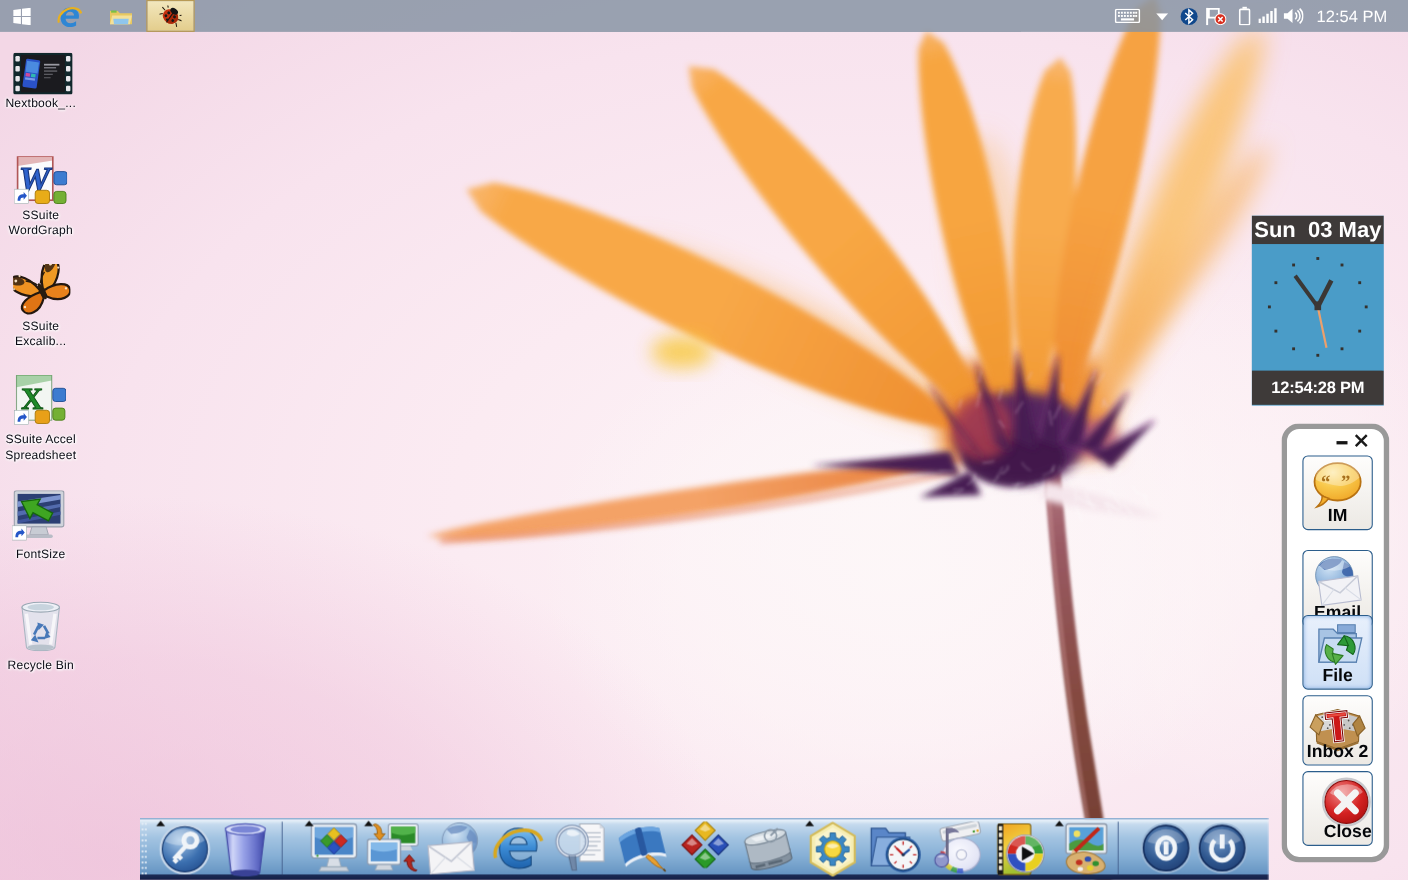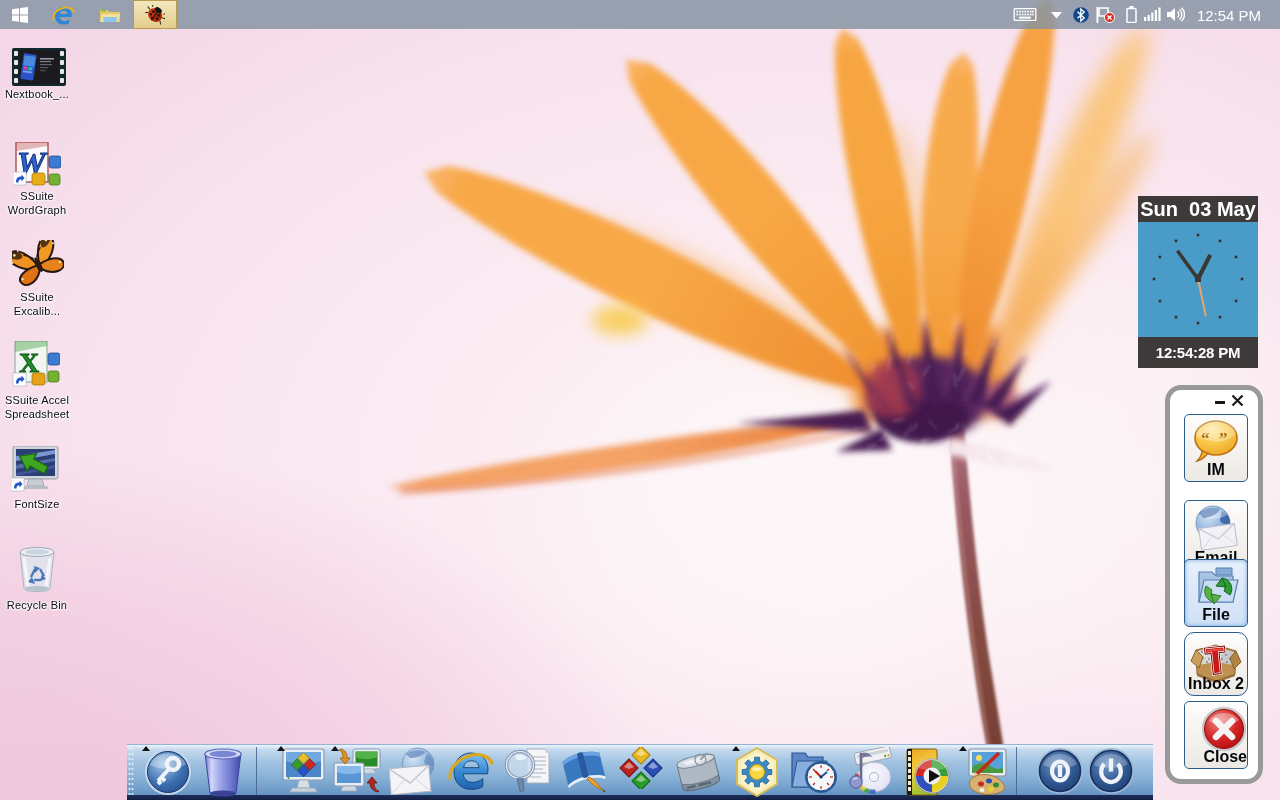--- a/index.html
+++ b/index.html
@@ -520,21 +520,21 @@
 <path d="M7,38 L12,16 L46,16 L41,38 Z" fill="#c8dcf2" stroke="#5880b0" stroke-width="1.2"></path>
 <g stroke-linejoin="round">
 <path d="M30,14 A 11,11 0 0 1 38,31 L32,27 A 5,5 0 0 0 28,19 Z" fill="#2e9a38" stroke="#14661c" stroke-width="1"></path>
 <path d="M30,14 L24,22 L34,23 Z" fill="#2e9a38" stroke="#14661c" stroke-width="1"></path>
 <path d="M22,38 A 11,11 0 0 1 14,22 L20,26 A 5,5 0 0 0 25,33 Z" fill="#58b048" stroke="#2a7a24" stroke-width="1"></path>
 <path d="M22,40 L29,32 L19,30 Z" fill="#58b048" stroke="#2a7a24" stroke-width="1"></path>
 </g>
 </svg></div>
       <div class="lbl">File</div>
     </div>
-<div class="abs pbtn" style="top:632px;height:64px;border-radius:10px;">
+<div class="abs pbtn" style="top:632px;height:64px;">
 <div style="margin-top:4px"><svg width="52" height="48" viewBox="0 0 52 48">
 <path d="M6,13 L26,8 L46,14 L45,37 L26,44 L7,37 Z" fill="#c09050" stroke="#8a6228" stroke-width="1"></path>
 <path d="M8,14 L25,10 L25,25 L9,28 Z" fill="#d8d8d8"></path>
 <path d="M27,10 L44,15 L43,28 L27,25 Z" fill="#c8c8c8"></path>
 <g fill="#555">
             <circle cx="12" cy="15" r="0.8"></circle>
             <circle cx="16" cy="17" r="0.8"></circle>
             <circle cx="21" cy="13" r="0.8"></circle>
             <circle cx="13" cy="21" r="0.8"></circle>
             <circle cx="19" cy="22" r="0.8"></circle>

